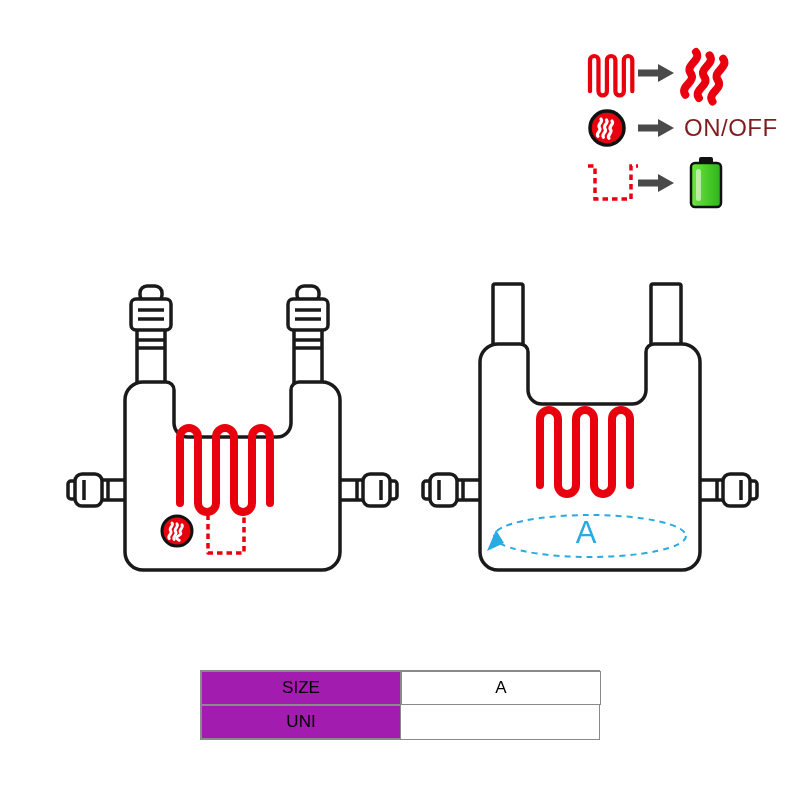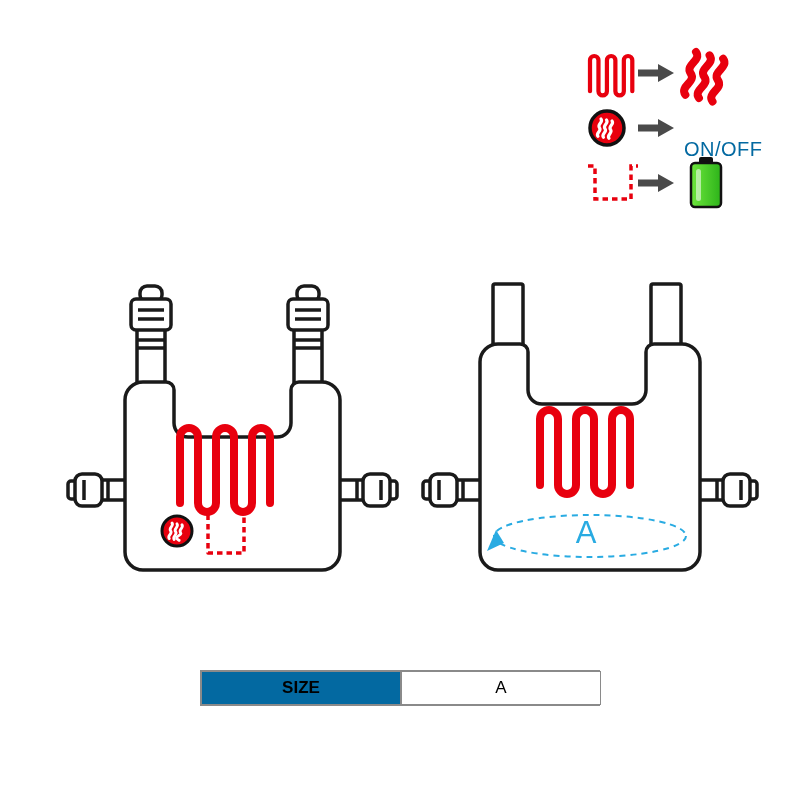--- a/index.html
+++ b/index.html
@@ -4,39 +4,38 @@
 <style>
   html,body{margin:0;padding:0;background:#fff;}
   #stage{
     position:relative;width:800px;height:800px;background:#ffffff;
     font-family:"Liberation Sans", sans-serif;overflow:hidden;
     outline:1px solid #f2f2f2;
   }
   #diagram-svg{position:absolute;left:0;top:0;}
   .overlay{position:absolute;}
   #onoff-label{
-    left:684px;top:114px;font-size:20px;font-weight:500;color:#0369a1;
+    left:684px;top:114px;font-size:24px;font-weight:500;color:#7f1d1d;
     letter-spacing:.5px;
-    margin-top:24px;
   }
   #measure-label{
     left:556px;top:515px;width:60px;text-align:center;
     font-size:31px;color:#29abe2;font-weight:400;
   }
   #size-table{
     position:absolute;left:200px;top:670px;width:400px;
     display:grid;grid-template-columns:200px 200px;grid-auto-rows:34px;
     border:1px solid #8a8a8a;box-sizing:border-box;
     font-size:17px;color:#000;
   }
   .cell{
     display:flex;align-items:center;justify-content:center;
     border:1px solid #8a8a8a;box-sizing:border-box;background:#fff;
   }
-  .cell.hdr{background:#0369a1;font-weight:bold;}
+  .cell.hdr{background:#a21caf;font-weight:normal;}
 </style>
 </head>
 <body>
 
 <div id="stage">
 
   <svg id="diagram-svg" width="800" height="800" viewBox="0 0 800 800">
     <defs>
       <linearGradient id="gbat" x1="0" y1="0" x2="1" y2="0">
         <stop offset="0" stop-color="#6fe83d"></stop>
@@ -178,15 +177,16 @@
     </g>
   </svg>
 
   <div class="overlay" id="onoff-label">ON/OFF</div>
 
   <div class="overlay" id="measure-label">A</div>
 
   <div id="size-table">
     <div class="cell hdr">SIZE</div>
     <div class="cell">A</div>
+    <div class="cell hdr">UNI</div>
   </div>
 
 </div>
 
 </body></html>

